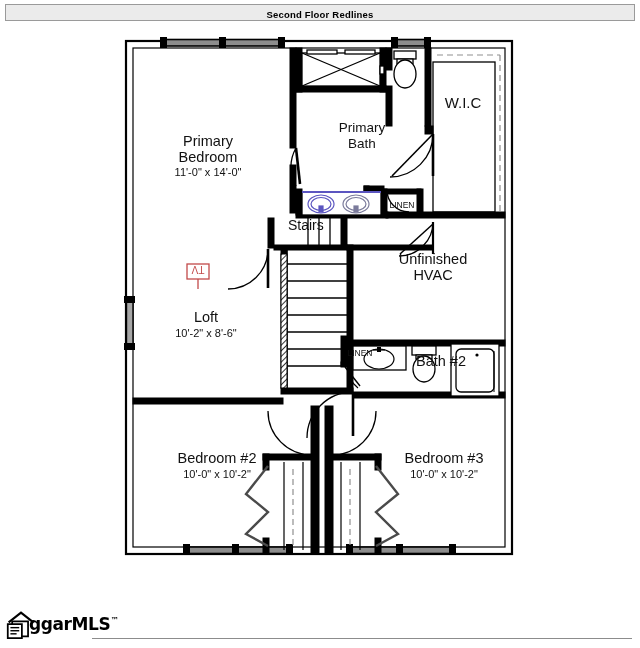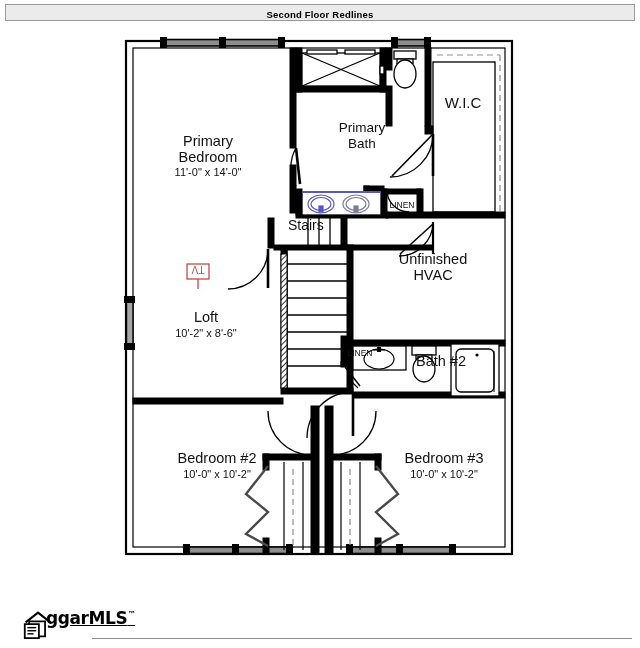--- a/index.html
+++ b/index.html
@@ -24,22 +24,22 @@
   .plan{
     position:absolute;left:0;top:26px;width:640px;height:560px;
   }
   .plan svg{display:block;}
   
   
   .footer{
     position:absolute;left:0;bottom:0;width:640px;height:52px;
   }
   .logo{
-    position:absolute;left:23px;bottom:8px;
-    display:flex;align-items:flex-start;text-decoration:underline;
+    position:absolute;left:6px;bottom:8px;
+    display:flex;align-items:center;
   }
   .logo-mark{width:30px;height:30px;display:block;}
   .logo-text{
     font-size:17px;font-weight:bold;letter-spacing:-.4px;
     font-family:"DejaVu Sans", sans-serif;
     margin-left:-7px;margin-bottom:1px;line-height:1;
   }
   .logo-tm{font-size:8px;vertical-align:super;font-weight:bold;}
   .footer-rule{
     position:absolute;left:92px;bottom:9px;width:540px;height:1px;

